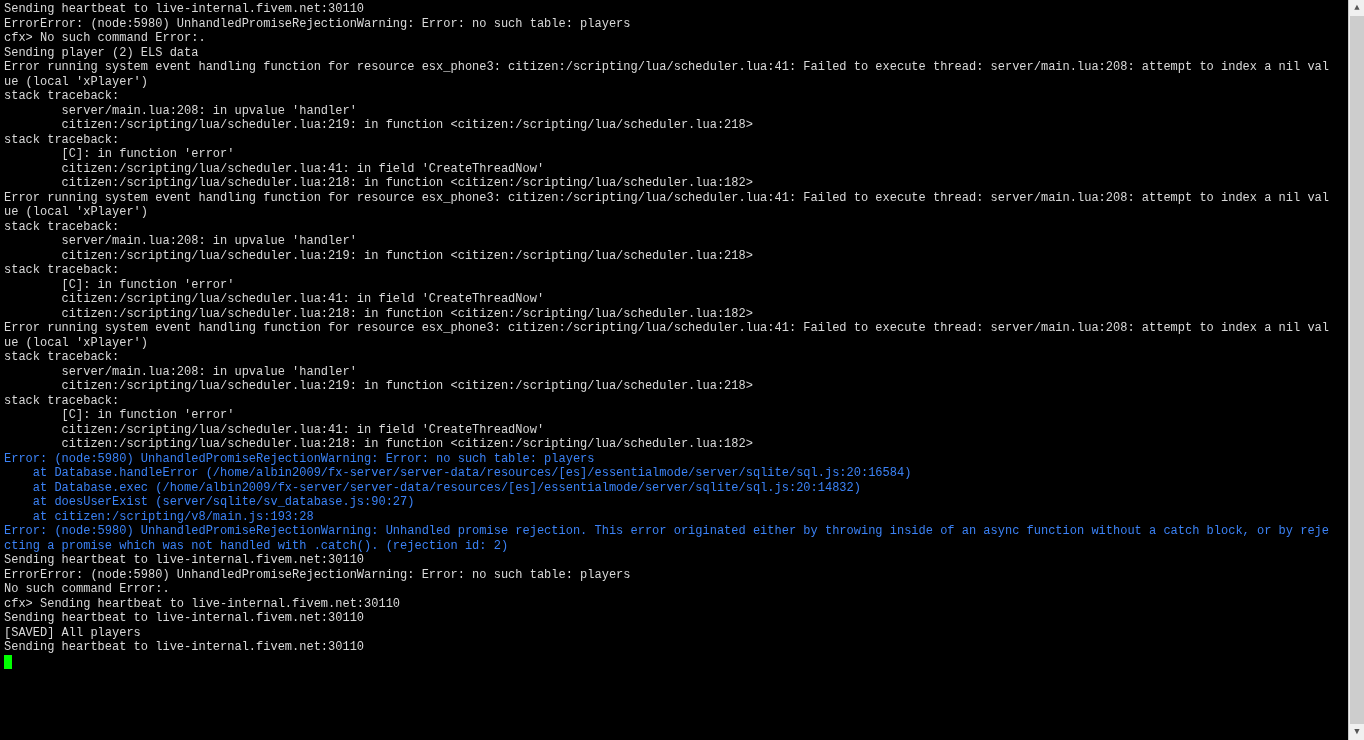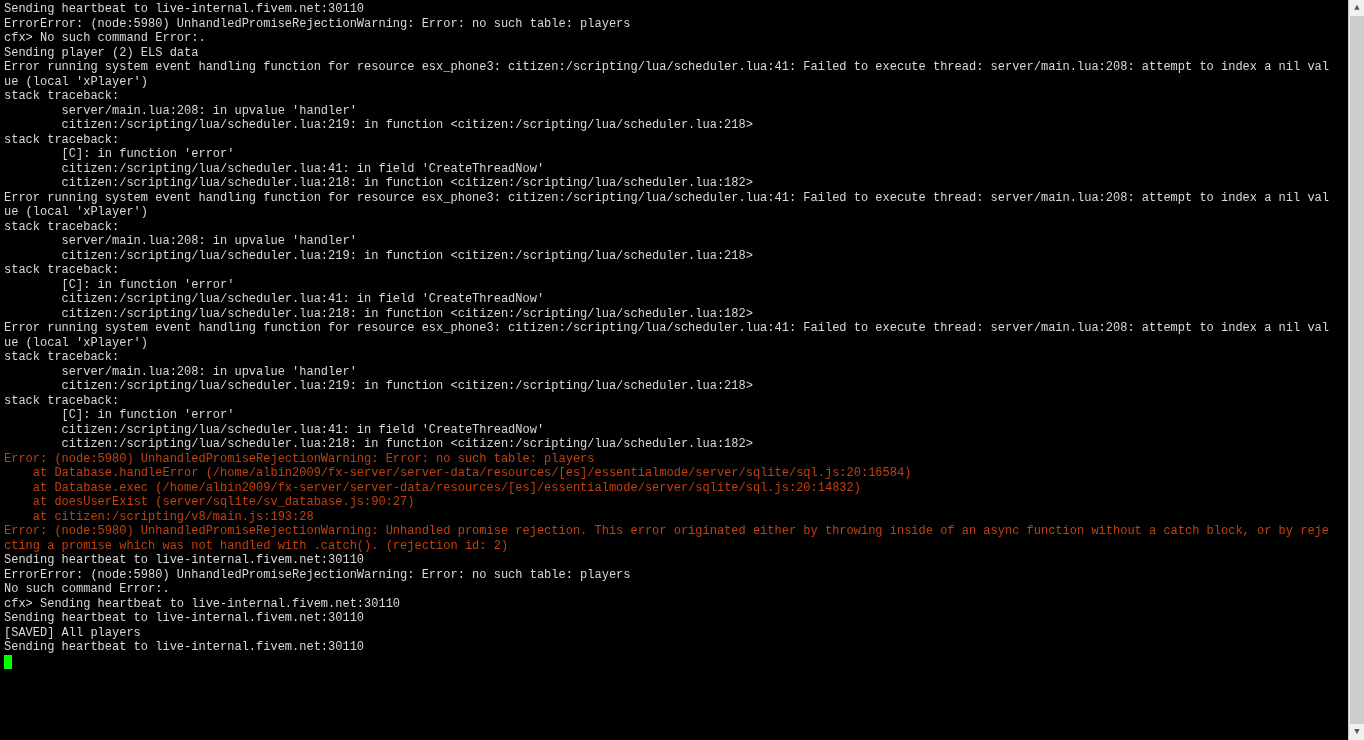--- a/index.html
+++ b/index.html
@@ -20,21 +20,21 @@
   .terminal {
     position: absolute;
     top: 0; left: 0; bottom: 0;
     width: 1348px;
     padding: 2px 17px 4px 4px;
     white-space: pre-wrap;
     word-break: break-all;
     overflow: hidden;
   }
   .line { display: block; }
-  .err { color: #c2410c; }
+  .err { color: #3b82f6; }
   .cursor {
     display: inline-block;
     width: 8px;
     height: 14px;
     background: #00ff00;
     vertical-align: bottom;
   }
   .scrollbar {
     position: absolute;
     top: 0; right: 0;

